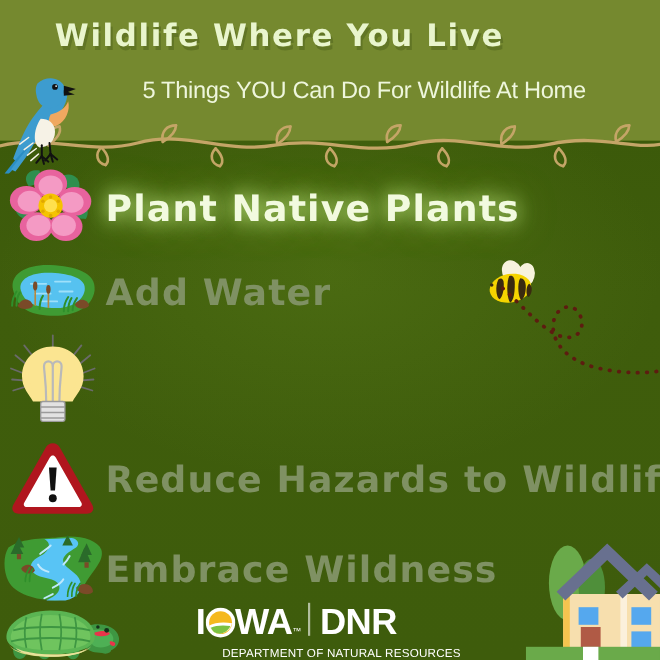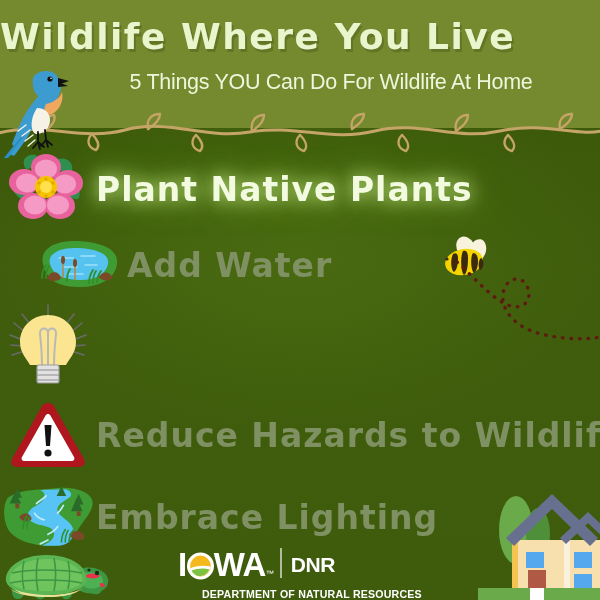--- a/index.html
+++ b/index.html
@@ -19,21 +19,21 @@
   
   #header-band{
     position:absolute; left:0; top:0; width:600px; height:128px;
     background:#75892f;
   }
   #main-title{
     position:absolute; left:0; top:16px; width:508px;
     text-align:center;
     font-family:"DejaVu Sans", sans-serif;
     font-weight:bold;
-    font-size:36px;
+    font-size:28px;
     letter-spacing:1.5px;
     color:#e9f5cd;
     text-shadow:2px 3px 0 rgba(60,80,20,.35);
     white-space:nowrap;
   }
   #subtitle{
     position:absolute; left:0; top:70px; width:600px;
     text-align:center;
     padding-left:62px;
     font-family:"Liberation Sans", sans-serif;
@@ -101,26 +101,26 @@
   #logo-tm{
     font-family:"Liberation Sans", sans-serif;
     font-size:8px; color:#ffffff; align-self:flex-end; padding-bottom:4px;
   }
   #logo-divider{
     width:2px; height:30px; background:rgba(255,255,255,.6);
     margin:0 9px 0 6px;
   }
   #logo-dnr{
     font-family:"Liberation Sans", sans-serif;
-    font-weight:bold; font-size:21px; letter-spacing:-0.5px;
+    font-weight:bold; font-size:33px; letter-spacing:-0.5px;
     color:#ffffff; line-height:33px;
   }
   #logo-tagline{
     font-family:"Liberation Sans", sans-serif;
-    font-weight:bold; font-size:10.6px; letter-spacing:.2px;
+    font-weight:normal; font-size:10.6px; letter-spacing:.2px;
     color:#ffffff; margin-top:6px; white-space:nowrap;padding-left:24px;
   }
 
   
   .art{ position:absolute; pointer-events:none; }
   #bird-art{ left:4px; top:58px; width:66px; height:100px; }
   #bee-art{ left:440px; top:232px; width:52px; height:46px; }
   #bee-trail{ left:455px; top:258px; width:150px; height:90px; }
   #house-art{ left:478px; top:478px; width:122px; height:122px; }
   #turtle-art{ left:-2px; top:543px; width:122px; height:58px; }
@@ -200,21 +200,21 @@
             <circle cx="51" cy="41" r="1.6"></circle>
               <circle cx="44" cy="45" r="1.6"></circle>
             <circle cx="37" cy="41" r="1.6"></circle>
               <circle cx="37" cy="32" r="1.6"></circle>
           </g>
         </svg>
       </div>
       <div class="tip-label">Plant Native Plants</div>
     </div>
 
-    <div class="tip-row dim" style="top:98px;padding-left:31px;">
+    <div class="tip-row dim" style="top:98px;">
       <div class="tip-icon">
         <svg width="92" height="62" viewBox="0 0 92 62">
           <path d="M10,30 C6,14 24,6 44,7 C66,8 86,14 84,30 C82,46 64,54 44,53 C24,52 14,46 10,30 Z" fill="#3f9b33"></path>
           <path d="M17,30 C14,19 28,13 45,14 C62,15 77,19 75,30 C73,41 60,47 45,46 C30,45 20,41 17,30 Z" fill="#56c2f0"></path>
           <g stroke="#9ee0fa" stroke-width="1.6" stroke-linecap="round" fill="none">
             <path d="M26,24 H40"></path>
               <path d="M48,22 H62"></path>
             <path d="M30,33 H44"></path>
               <path d="M52,31 H64"></path>
             <path d="M36,40 H50"></path>
@@ -311,21 +311,21 @@
           </g>
           <g stroke="#2f8f2a" stroke-width="1.6" fill="none" stroke-linecap="round">
             <path d="M24,46 C24,40 26,36 28,33"></path>
               <path d="M28,46 C28,41 29,37 31,34"></path>
             <path d="M64,60 C64,54 66,50 68,47"></path>
               <path d="M68,60 C68,55 69,51 71,48"></path>
             <path d="M72,60 C72,55 74,51 76,48"></path>
           </g>
         </svg>
       </div>
-      <div class="tip-label">Embrace Lighting</div>
+      <div class="tip-label">Embrace Wildness</div>
     </div>
   </div>
 
   <svg class="art" id="bird-art" viewBox="0 0 66 100">
     <path d="M8,86 C14,70 20,56 28,46 C34,38 42,30 48,26 C54,22 58,24 57,30 C56,38 50,46 44,52 C38,58 28,70 22,80 C18,86 12,92 8,86 Z" fill="#3d9ccf"></path>
     <path d="M30,18 C38,10 52,12 55,22 C57,30 52,38 44,40 C36,42 30,36 29,28 C28,23 29,20 30,18 Z" fill="#3d9ccf"></path>
     <path d="M42,46 C50,44 56,40 58,34 C60,42 56,52 48,56 C42,58 38,54 42,46 Z" fill="#f0a860"></path>
     <path d="M33,50 C40,50 46,54 46,62 C46,70 40,76 32,76 C26,74 26,60 33,50 Z" fill="#f6f2e6"></path>
     <path d="M54,20 L65,23 L54,27 Z" fill="#111111"></path>
     <path d="M54,24 L64,28 L54,29 Z" fill="#111111"></path>

